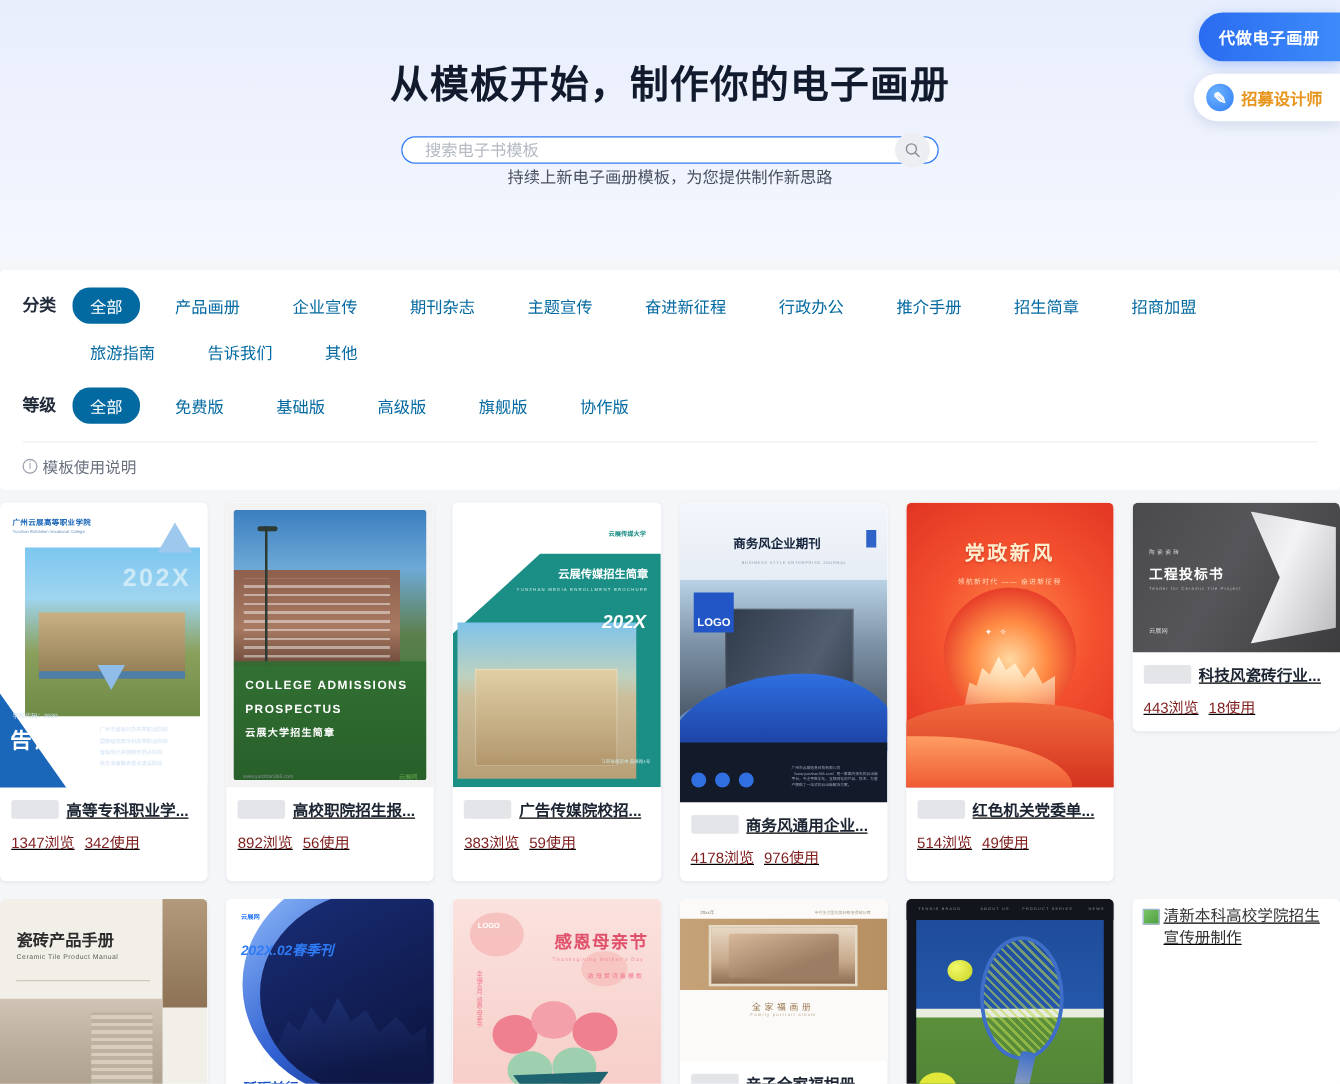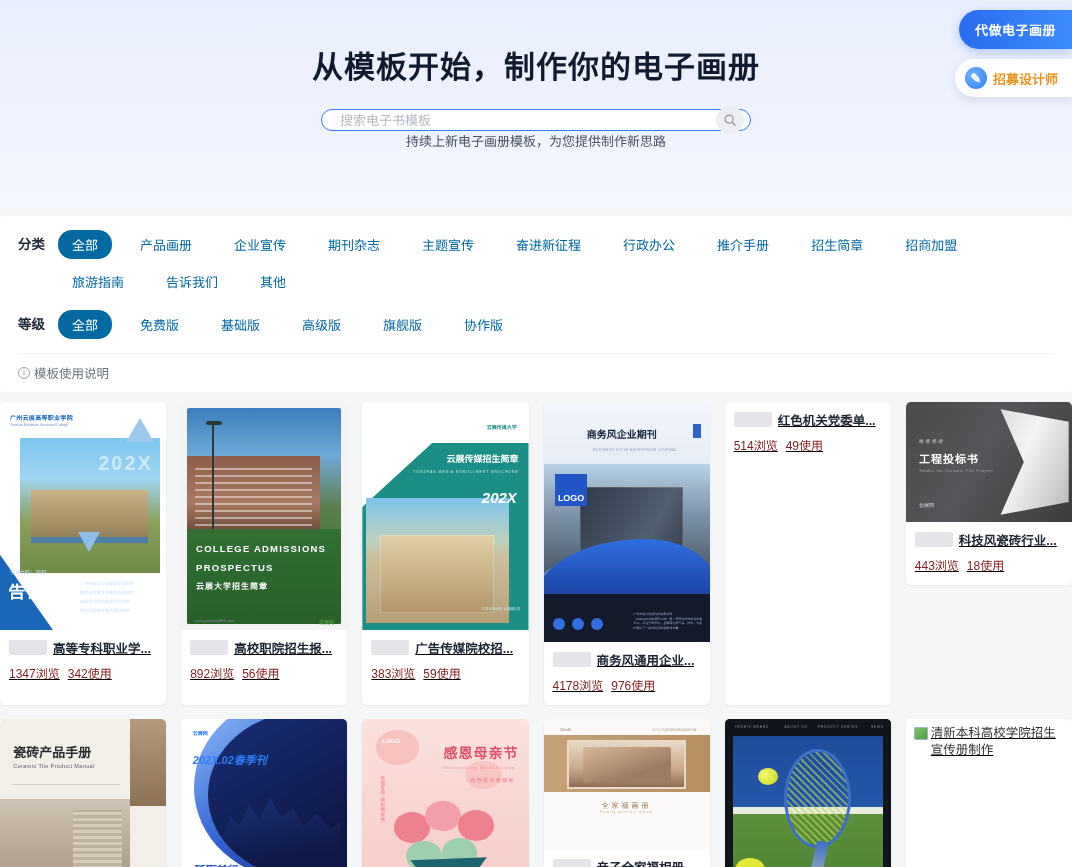--- a/index.html
+++ b/index.html
@@ -602,20 +602,31 @@
         <span class="card-title">商务风通用企业...</span>
       </div>
       <div class="card-stats">
         <span>4178浏览</span>
         <span>976使用</span>
       </div>
     </div>
   </div>
 
   <div class="card">
+    <div class="thumb tall" style="height:228px;">
+      <div class="art a5">
+        <div class="sun"></div>
+        <div class="sky"></div>
+        <div class="road"></div>
+        <div class="road2"></div>
+        <div class="ct birds">✦ ✧</div>
+        <div class="ct t1">党政新风</div>
+        <div class="ct t2">领航新时代 —— 奋进新征程</div>
+      </div>
+    </div>
     <div class="meta">
       <div class="meta-title-row">
         <span class="badge-ph"></span>
         <span class="card-title">红色机关党委单...</span>
       </div>
       <div class="card-stats">
         <span>514浏览</span>
         <span>49使用</span>
       </div>
     </div>

